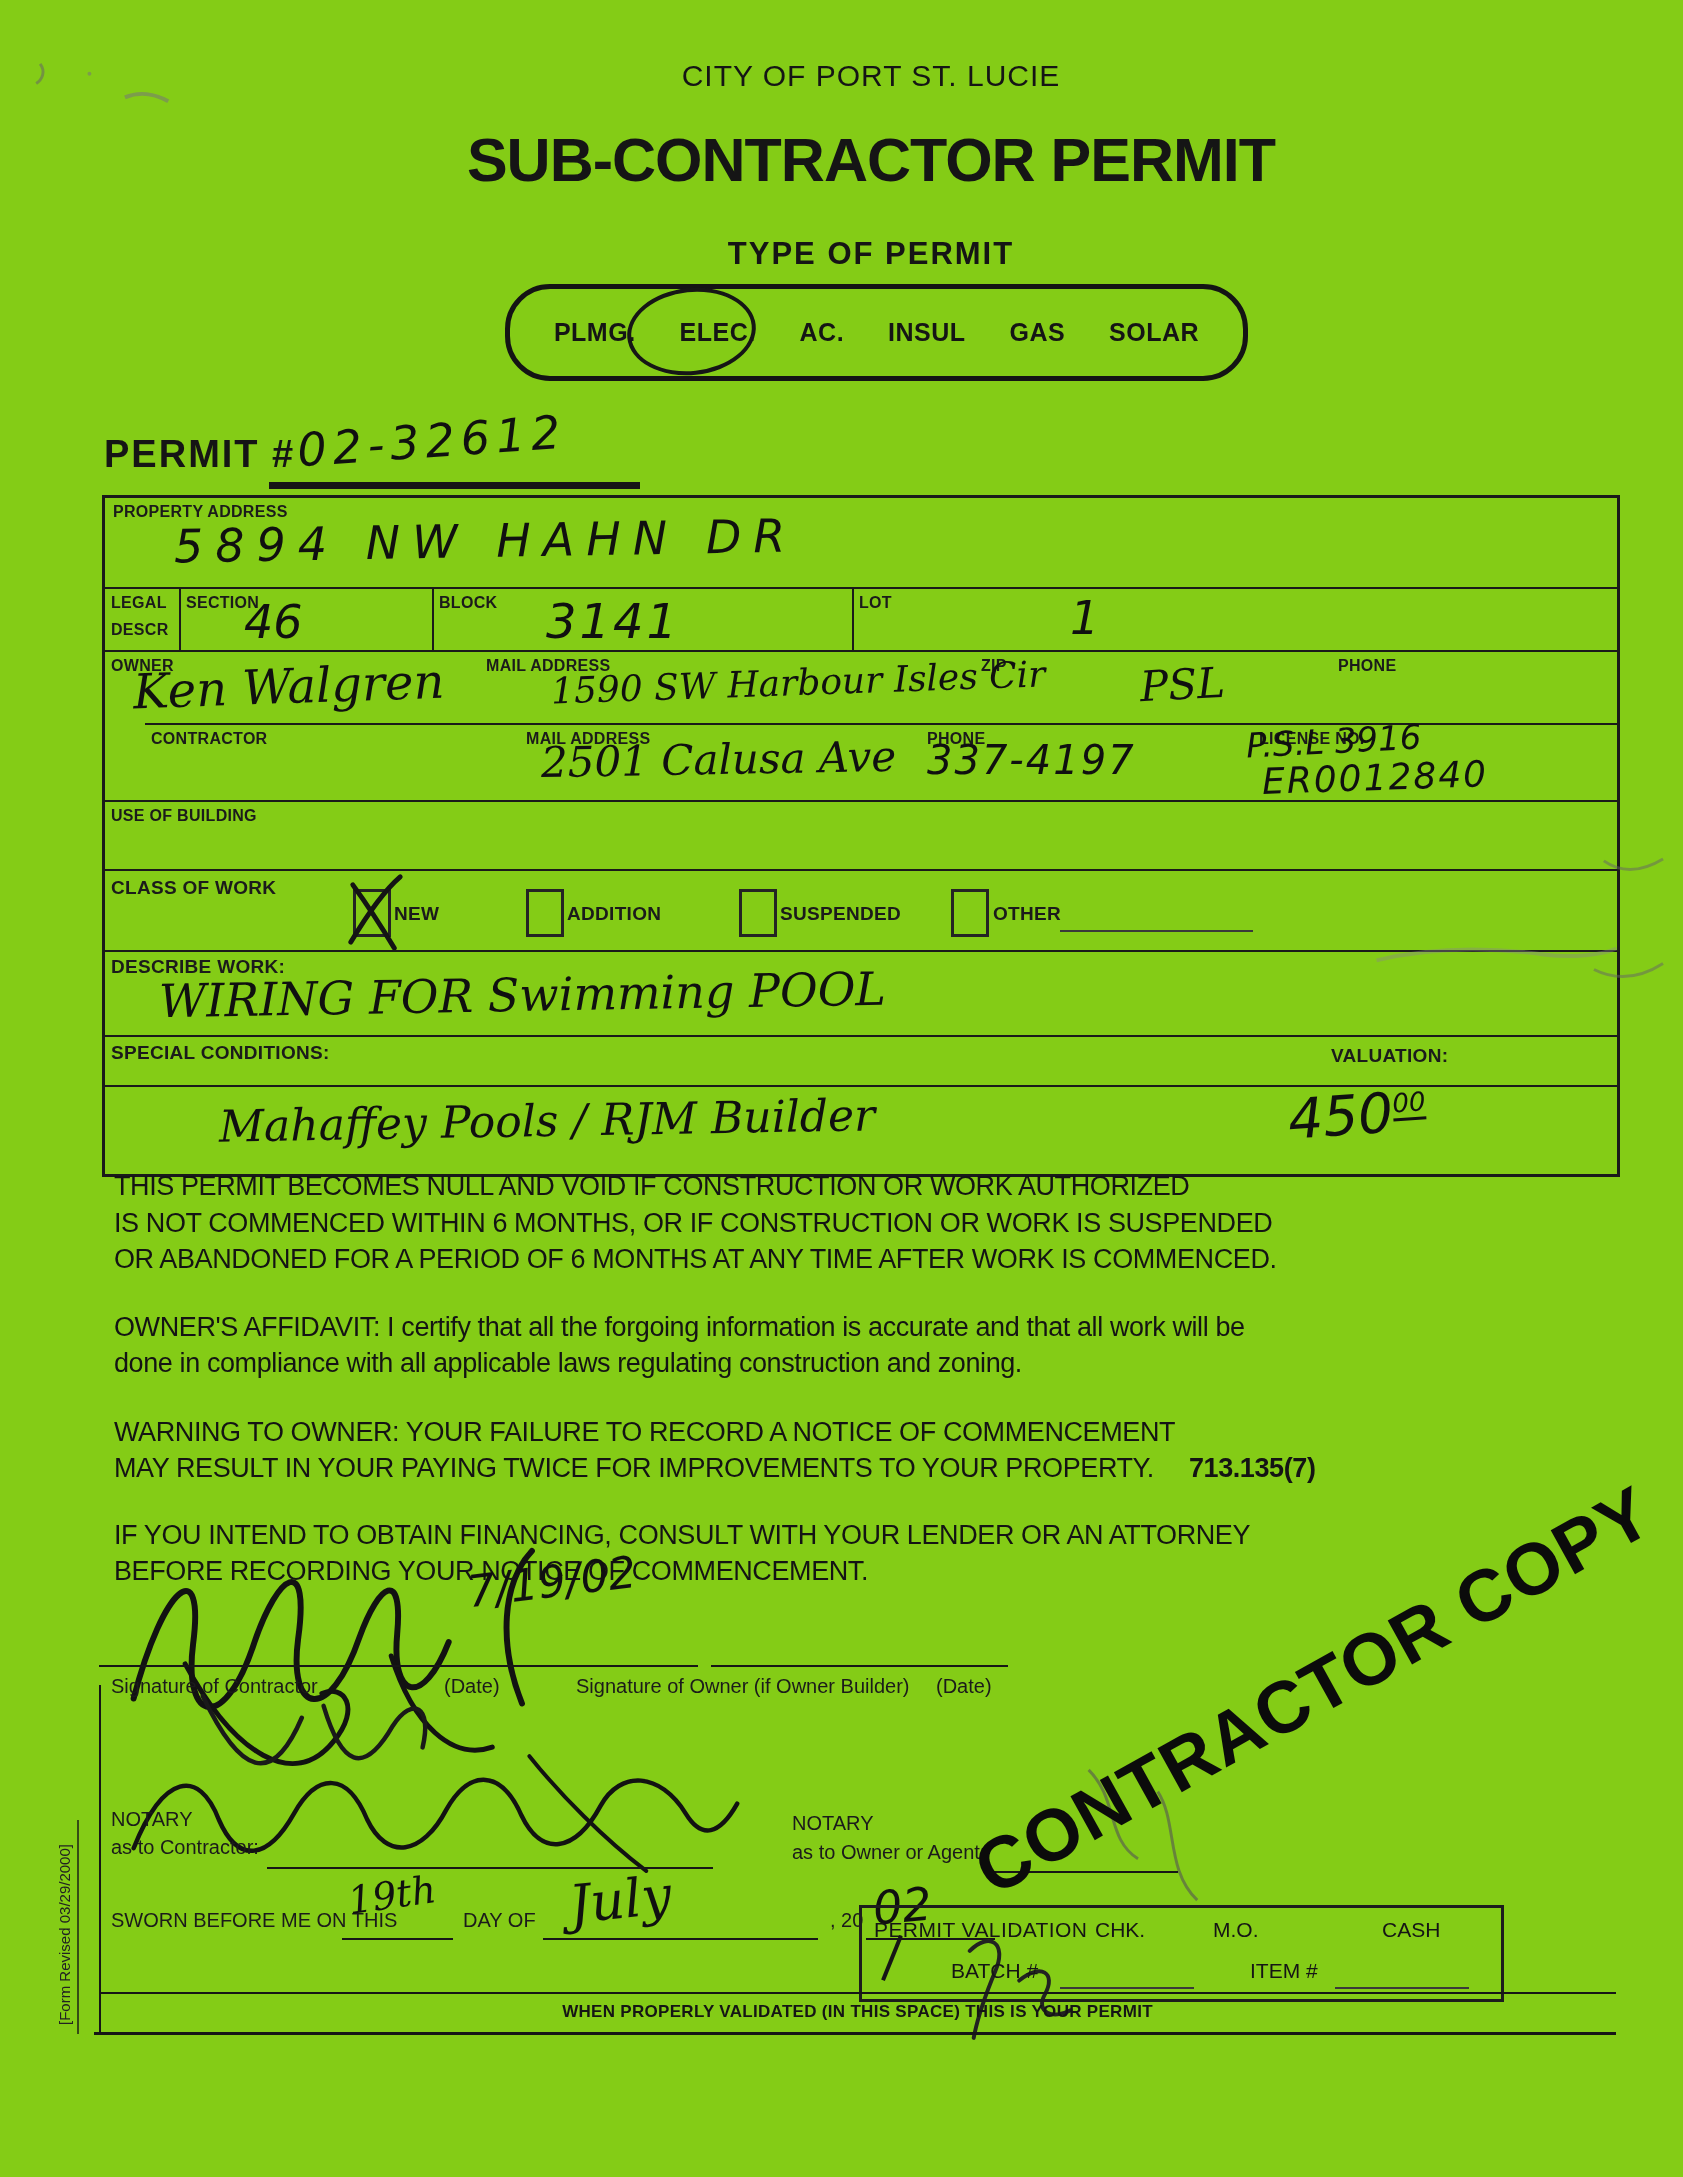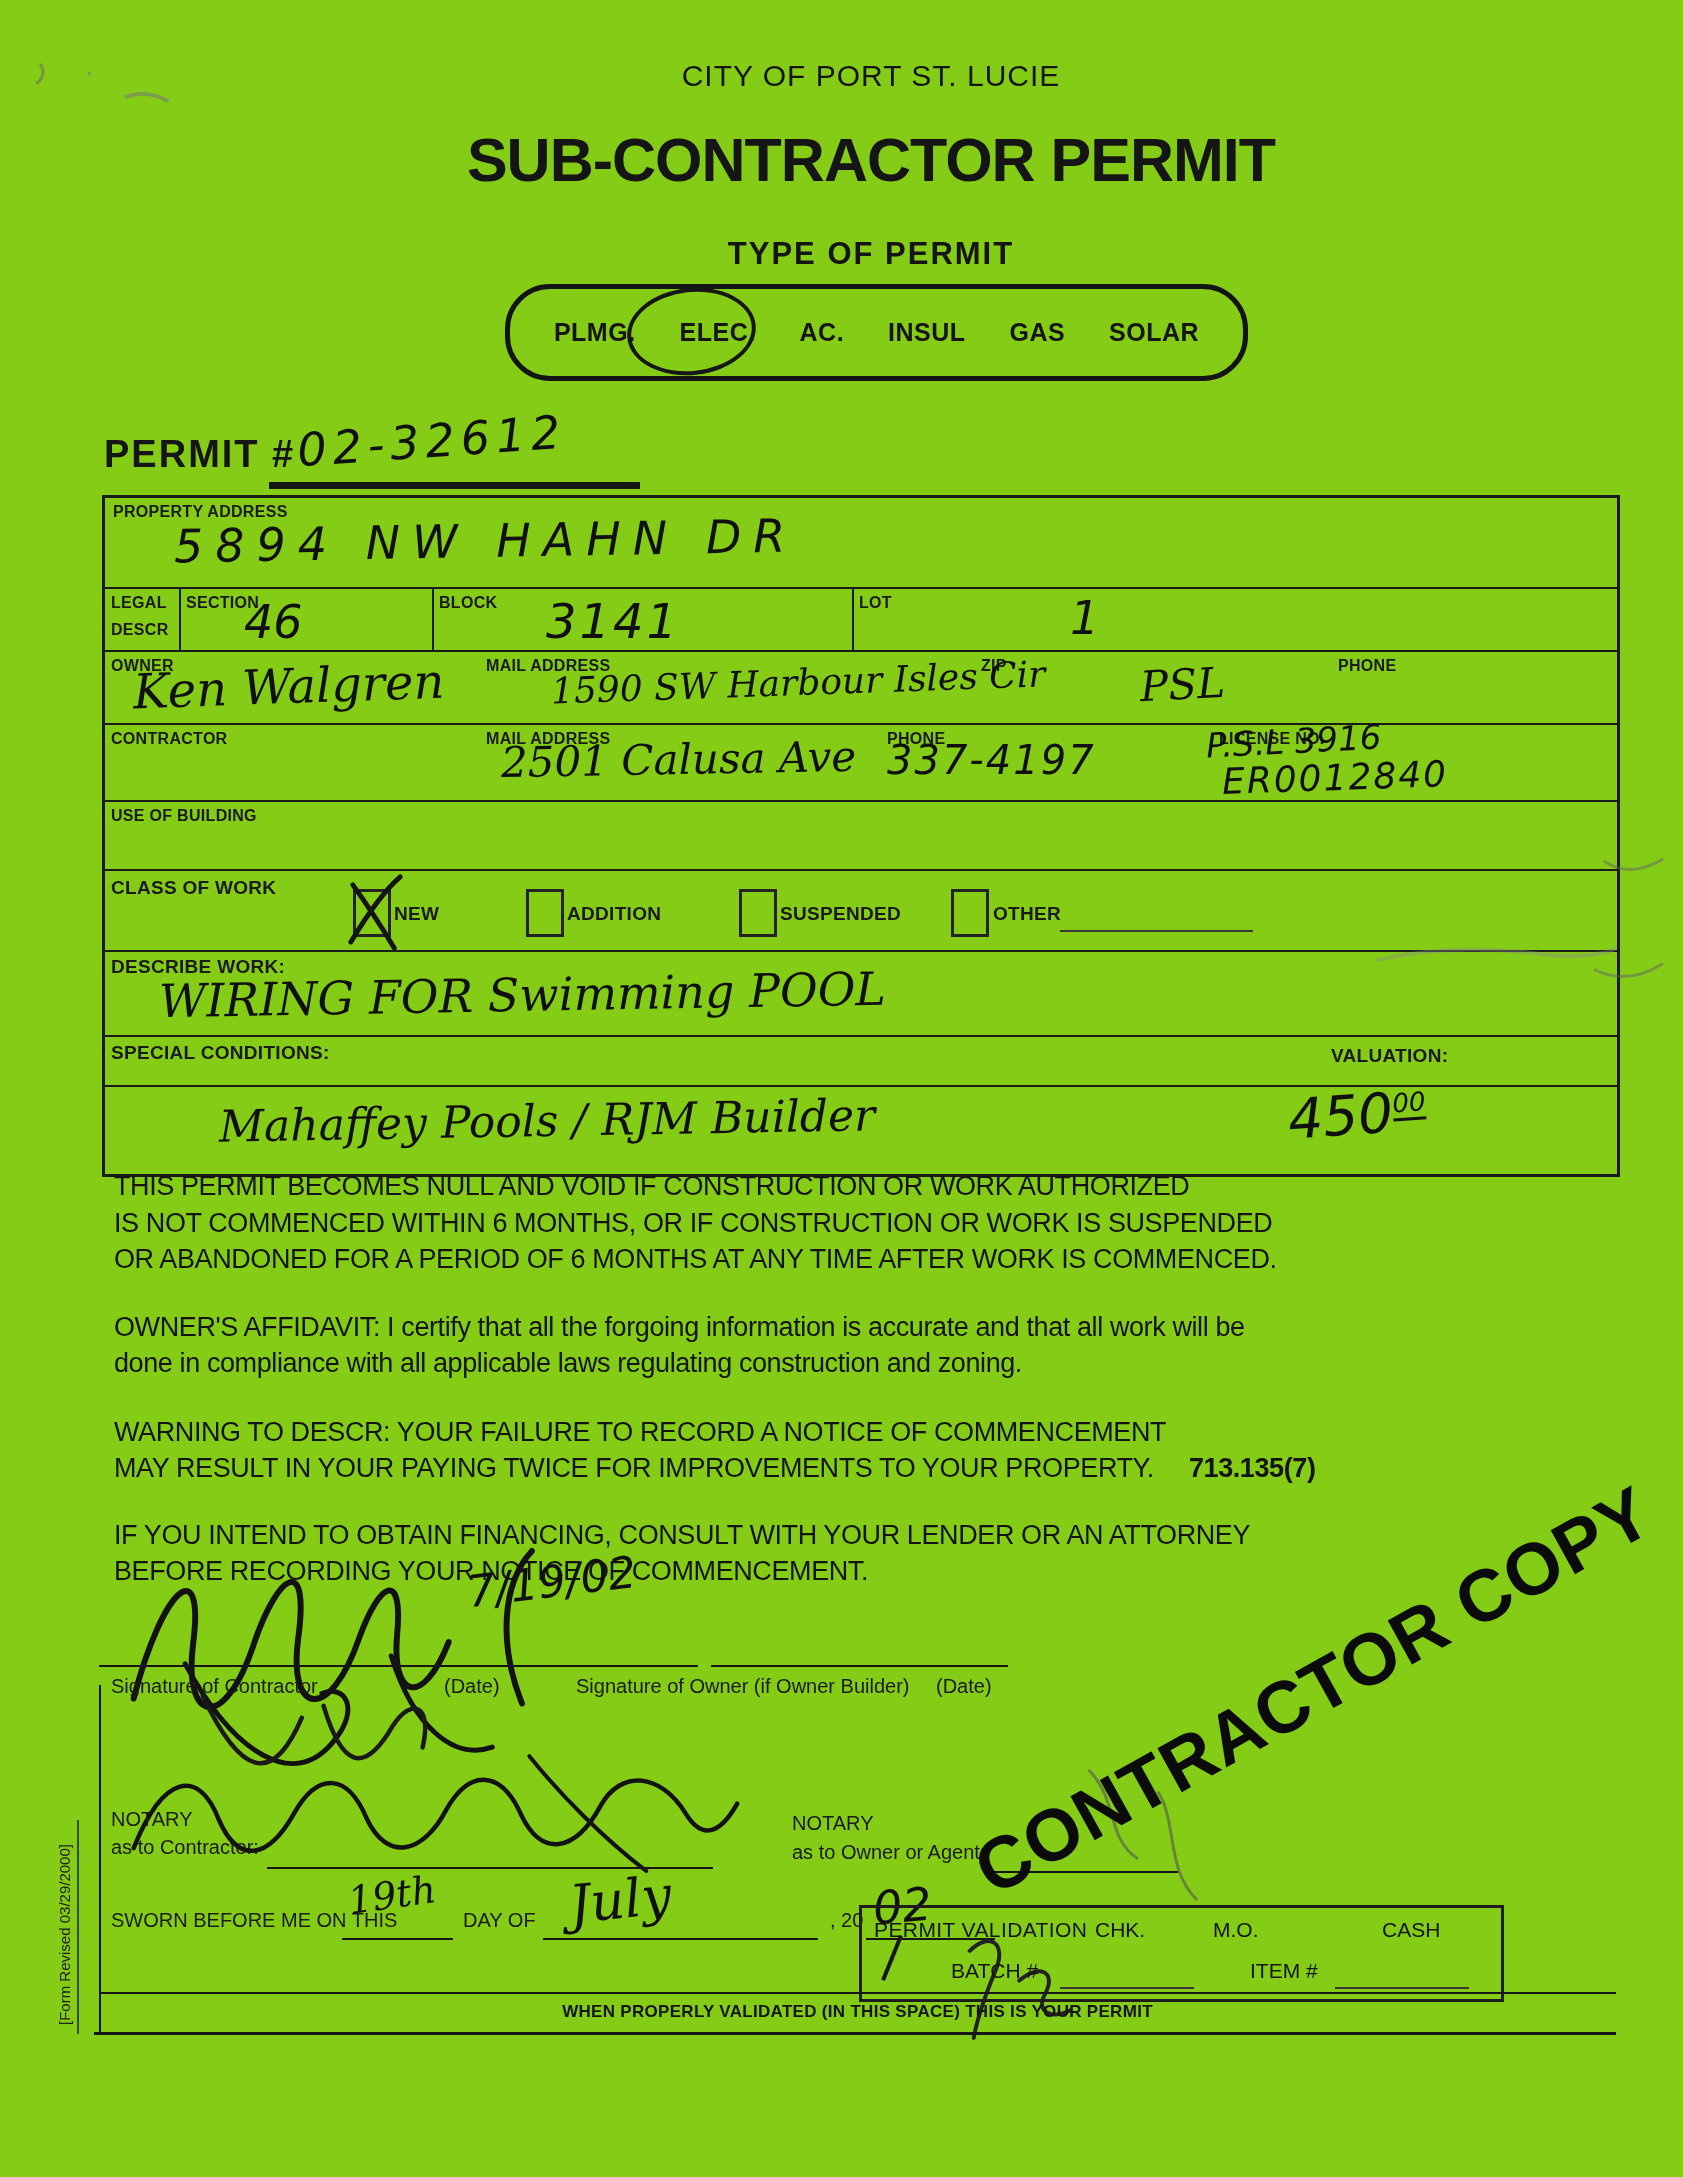--- a/index.html
+++ b/index.html
@@ -86,21 +86,21 @@
     <div class="frow" style="height:71px;">
       <span class="lbl abs" style="left:6px;top:5px;">OWNER</span>
       <span class="lbl abs" style="left:381px;top:5px;">MAIL ADDRESS</span>
       <span class="lbl abs" style="left:876px;top:5px;">ZIP</span>
       <span class="lbl abs" style="left:1233px;top:5px;">PHONE</span>
       <span class="hwc abs" style="left:28px;top:6px;font-size:48px;transform:rotate(-2deg);">Ken Walgren</span>
       <span class="hwc abs" style="left:446px;top:10px;font-size:36px;transform:rotate(-2deg);">1590 SW Harbour Isles Cir</span>
       <span class="hwc abs" style="left:1035px;top:8px;font-size:42px;transform:rotate(-3deg);">PSL</span>
     </div>
 
-    <div class="frow" style="height:75px;">
+    <div class="frow" style="height:75px;margin-left:40px;">
       <span class="lbl abs" style="left:6px;top:5px;">CONTRACTOR</span>
       <span class="lbl abs" style="left:381px;top:5px;">MAIL ADDRESS</span>
       <span class="lbl abs" style="left:782px;top:5px;">PHONE</span>
       <span class="lbl abs" style="left:1114px;top:5px;">LICENSE NO.</span>
       <span class="hwc abs" style="left:396px;top:10px;font-size:42px;transform:rotate(-1deg);">2501 Calusa Ave</span>
       <span class="hwp abs" style="left:782px;top:12px;font-size:40px;letter-spacing:2px;">337-4197</span>
       <span class="hwp abs" style="left:1101px;top:-4px;font-size:34px;transform:rotate(-3deg);">P.S.L  3916</span>
       <span class="hwp abs" style="left:1117px;top:32px;font-size:36px;letter-spacing:2px;transform:rotate(-2deg);">ER0012840</span>
     </div>
 
@@ -143,21 +143,21 @@
     </div>
   </div>
 
   <div class="abs legal" style="left:114px;top:1168px;">THIS PERMIT BECOMES NULL AND VOID IF  CONSTRUCTION OR WORK AUTHORIZED</div>
   <div class="abs legal" style="left:114px;top:1205px;">IS NOT COMMENCED WITHIN 6 MONTHS, OR IF CONSTRUCTION OR WORK IS SUSPENDED</div>
   <div class="abs legal" style="left:114px;top:1241px;">OR ABANDONED FOR A PERIOD OF 6 MONTHS AT ANY TIME AFTER WORK IS COMMENCED.</div>
 
   <div class="abs legal" style="left:114px;top:1309px;">OWNER'S AFFIDAVIT:  I certify that all the forgoing information is accurate and that all work will be</div>
   <div class="abs legal" style="left:114px;top:1345px;">done in compliance with all applicable laws regulating construction and zoning.</div>
 
-  <div class="abs legal" style="left:114px;top:1414px;">WARNING TO DESCR:  YOUR FAILURE TO RECORD A NOTICE OF COMMENCEMENT</div>
+  <div class="abs legal" style="left:114px;top:1414px;">WARNING TO OWNER:  YOUR FAILURE TO RECORD A NOTICE OF COMMENCEMENT</div>
   <div class="abs legal" style="left:114px;top:1450px;">
     <span>MAY RESULT IN YOUR PAYING TWICE FOR IMPROVEMENTS TO YOUR PROPERTY.</span>
     <span class="bold" style="margin-left:28px;">713.135(7)</span>
   </div>
 
   <div class="abs legal" style="left:114px;top:1517px;">IF YOU INTEND TO OBTAIN FINANCING, CONSULT WITH YOUR LENDER OR AN ATTORNEY</div>
   <div class="abs legal" style="left:114px;top:1553px;">BEFORE RECORDING YOUR NOTICE OF COMMENCEMENT.</div>
 
   <div class="abs" style="left:94px;top:1525px;">
     <svg width="535" height="248" viewBox="0 0 540 250">

